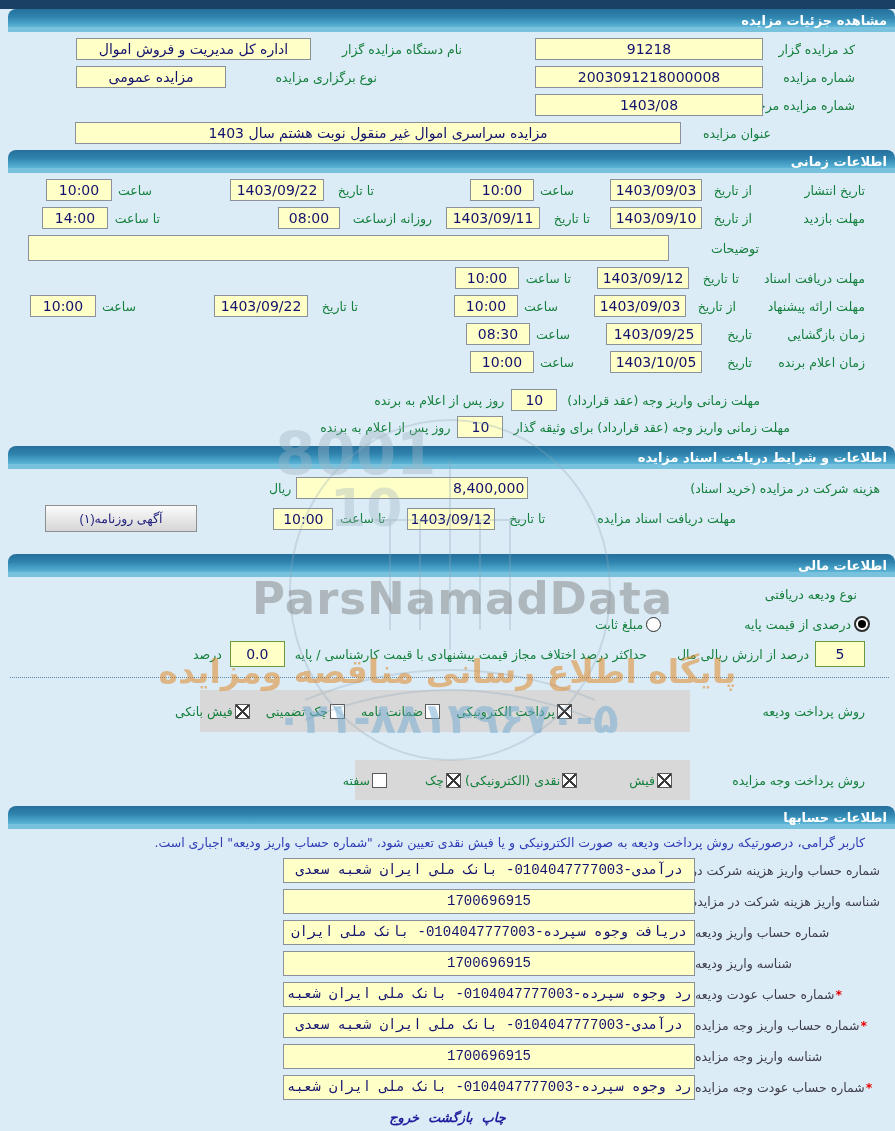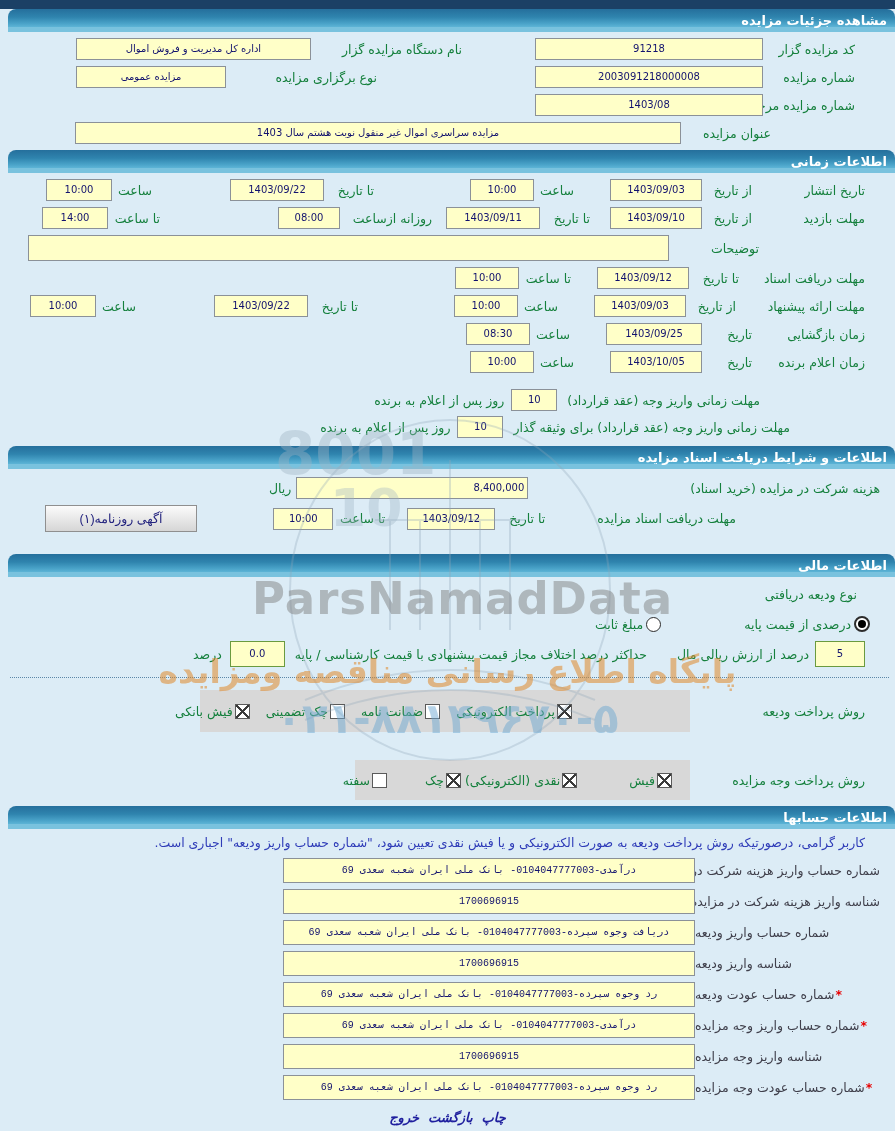--- a/index.html
+++ b/index.html
@@ -19,21 +19,21 @@
     background:linear-gradient(180deg,#256f9c 0%,#2f84ae 45%,#49a2c8 80%,#5db4d6 100%);
     border-radius:8px 8px 0 0;
     border-bottom:5px solid #79c2de;
   }
   .frow{display:flex;align-items:center;margin-bottom:6px;font-size:12.5px;white-space:nowrap;}
   .lbl{color:#15803d;flex:none;}
   .tr{text-align:right;}
   .sp{flex:none;display:block;}
   .ybox{
     background:#ffffc8;border:1px solid #8b9198;height:22px;line-height:20px;
-    box-sizing:border-box;text-align:center;color:#12126e;font-size:10px;
+    box-sizing:border-box;text-align:center;color:#12126e;font-size:14px;
     flex:none;overflow:hidden;padding:0 3px;
   }
   .gbox{border:1px solid #6a9a3f;}
   .pushleft{margin-right:auto;}
   .btn{
     width:152px;height:27px;line-height:25px;text-align:center;flex:none;
     background:linear-gradient(180deg,#fbfbfb,#d6d6d6);
     border:1px solid #8f8f8f;color:#23237e;font-size:12.5px;cursor:pointer;
   }
   .graypanel{background:#d8d8d8;display:flex;align-items:center;box-sizing:border-box;flex:none;}

